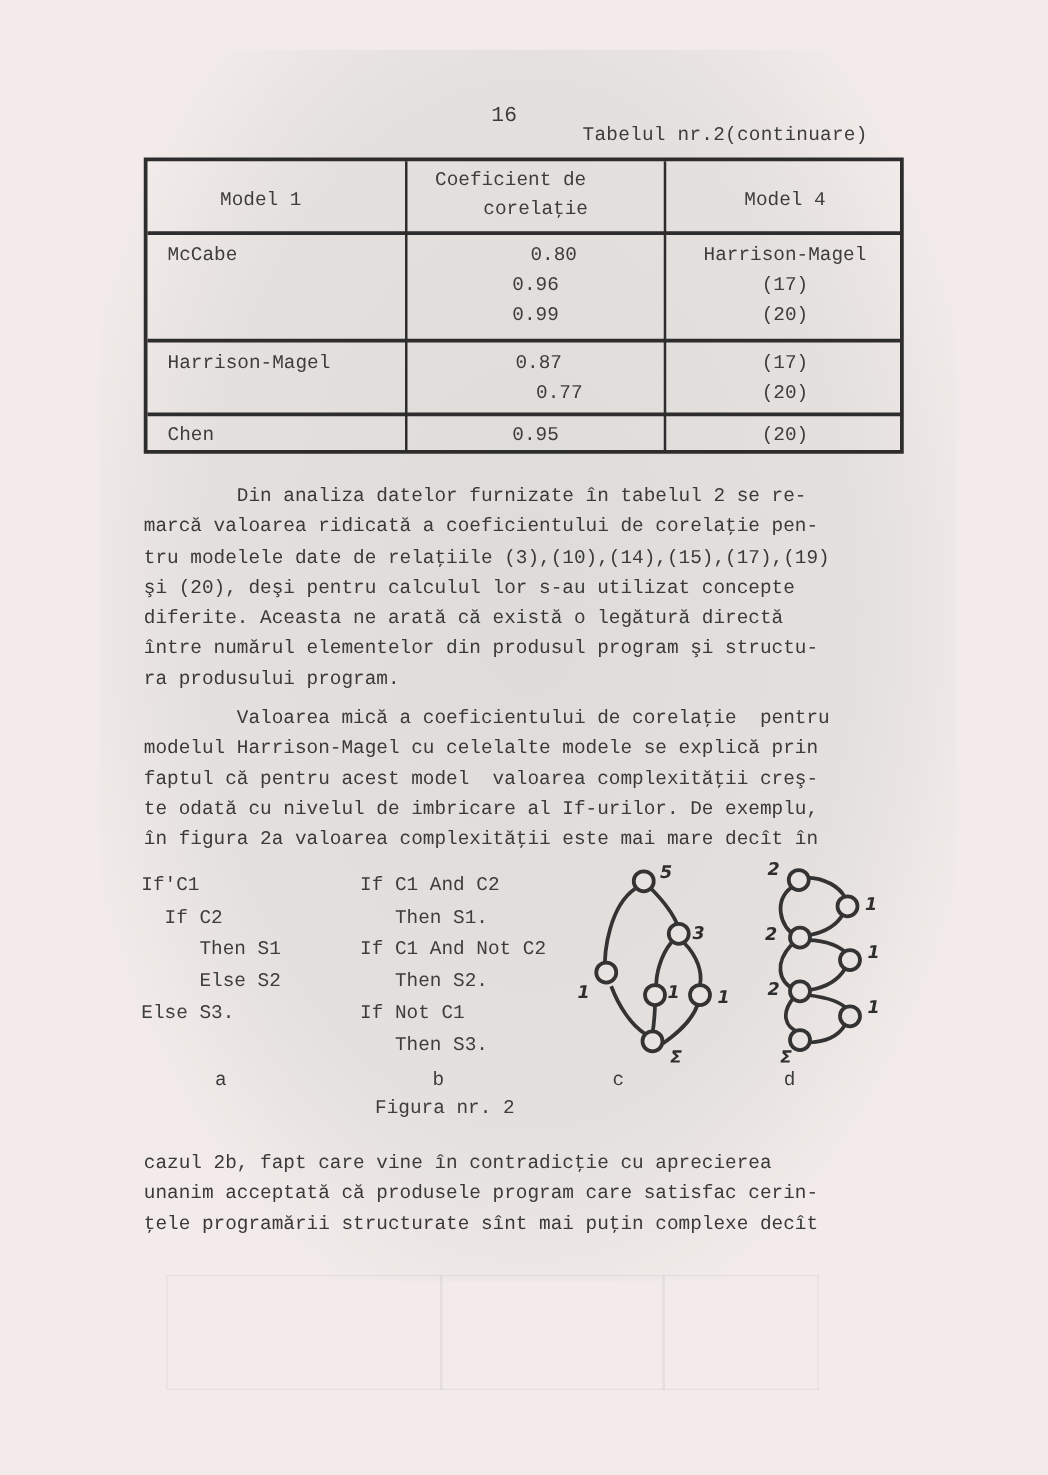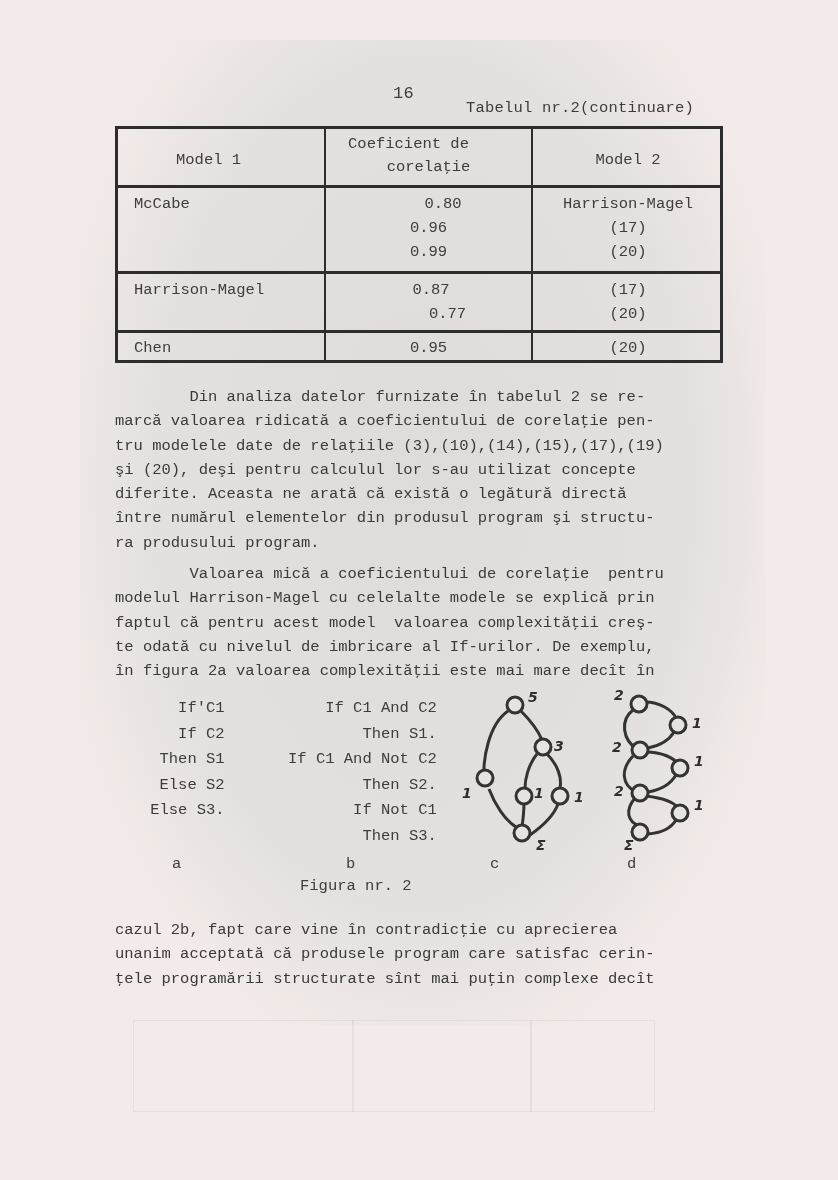--- a/index.html
+++ b/index.html
@@ -22,21 +22,21 @@
       border: 3px solid #2d2d2d; box-sizing: border-box;
     }
     .vline { position: absolute; top: 0; bottom: 0; width: 2px; background: #2d2d2d; }
     .hline { position: absolute; left: 0; right: 0; height: 3px; background: #2d2d2d; }
     .cell { position: absolute; font-size: 15.5px; line-height: 24px; white-space: pre; color: #3d3d3d; }
     .center { text-align: center; }
 
     .para { position: absolute; left: 115px; width: 620px; font-size: 15.5px; line-height: 24.3px; color: #3a3a3a; }
     .para .line { display: block; white-space: pre; height: 24.3px; }
 
-    .code { position: absolute; font-size: 15.5px; line-height: 25.5px; color: #3d3d3d; text-align: right; }
+    .code { position: absolute; font-size: 15.5px; line-height: 25.5px; color: #3d3d3d; }
     .code .line { display: block; white-space: pre; height: 25.5px; }
 
     .fig-label { position: absolute; font-size: 15.5px; color: #3d3d3d; }
     .graph { position: absolute; }
     .bleed { position: absolute; border: 1px solid rgba(170,170,170,0.18); }
   </style>
 </head>
 <body>
 
 <div class="scan-tone"></div>
@@ -51,21 +51,21 @@
 <div class="corr-table">
   <div class="vline" style="left:206px;"></div>
   <div class="vline" style="left:413px;"></div>
   <div class="hline" style="top:56px;"></div>
   <div class="hline" style="top:142px;"></div>
   <div class="hline" style="top:201px;"></div>
 
   <div class="cell" style="left:58px; top:19px;">Model 1</div>
   <div class="cell center" style="left:208px; width:165px; top:3px;">Coeficient de</div>
   <div class="cell center" style="left:208px; width:205px; top:26px;">corelaţie</div>
-  <div class="cell center" style="left:415px; width:190px; top:19px;">Model 2</div>
+  <div class="cell center" style="left:415px; width:190px; top:19px;">Model 4</div>
 
   <div class="cell" style="left:16px; top:63px;">McCabe</div>
   <div class="cell center" style="left:208px; width:234px; top:63px;">0.80</div>
   <div class="cell center" style="left:208px; width:205px; top:87px;">0.96</div>
   <div class="cell center" style="left:208px; width:205px; top:111px;">0.99</div>
   <div class="cell center" style="left:415px; width:190px; top:63px;">Harrison-Magel</div>
   <div class="cell center" style="left:415px; width:190px; top:87px;">(17)</div>
   <div class="cell center" style="left:415px; width:190px; top:111px;">(20)</div>
 
   <div class="cell" style="left:16px; top:149px;">Harrison-Magel</div>

